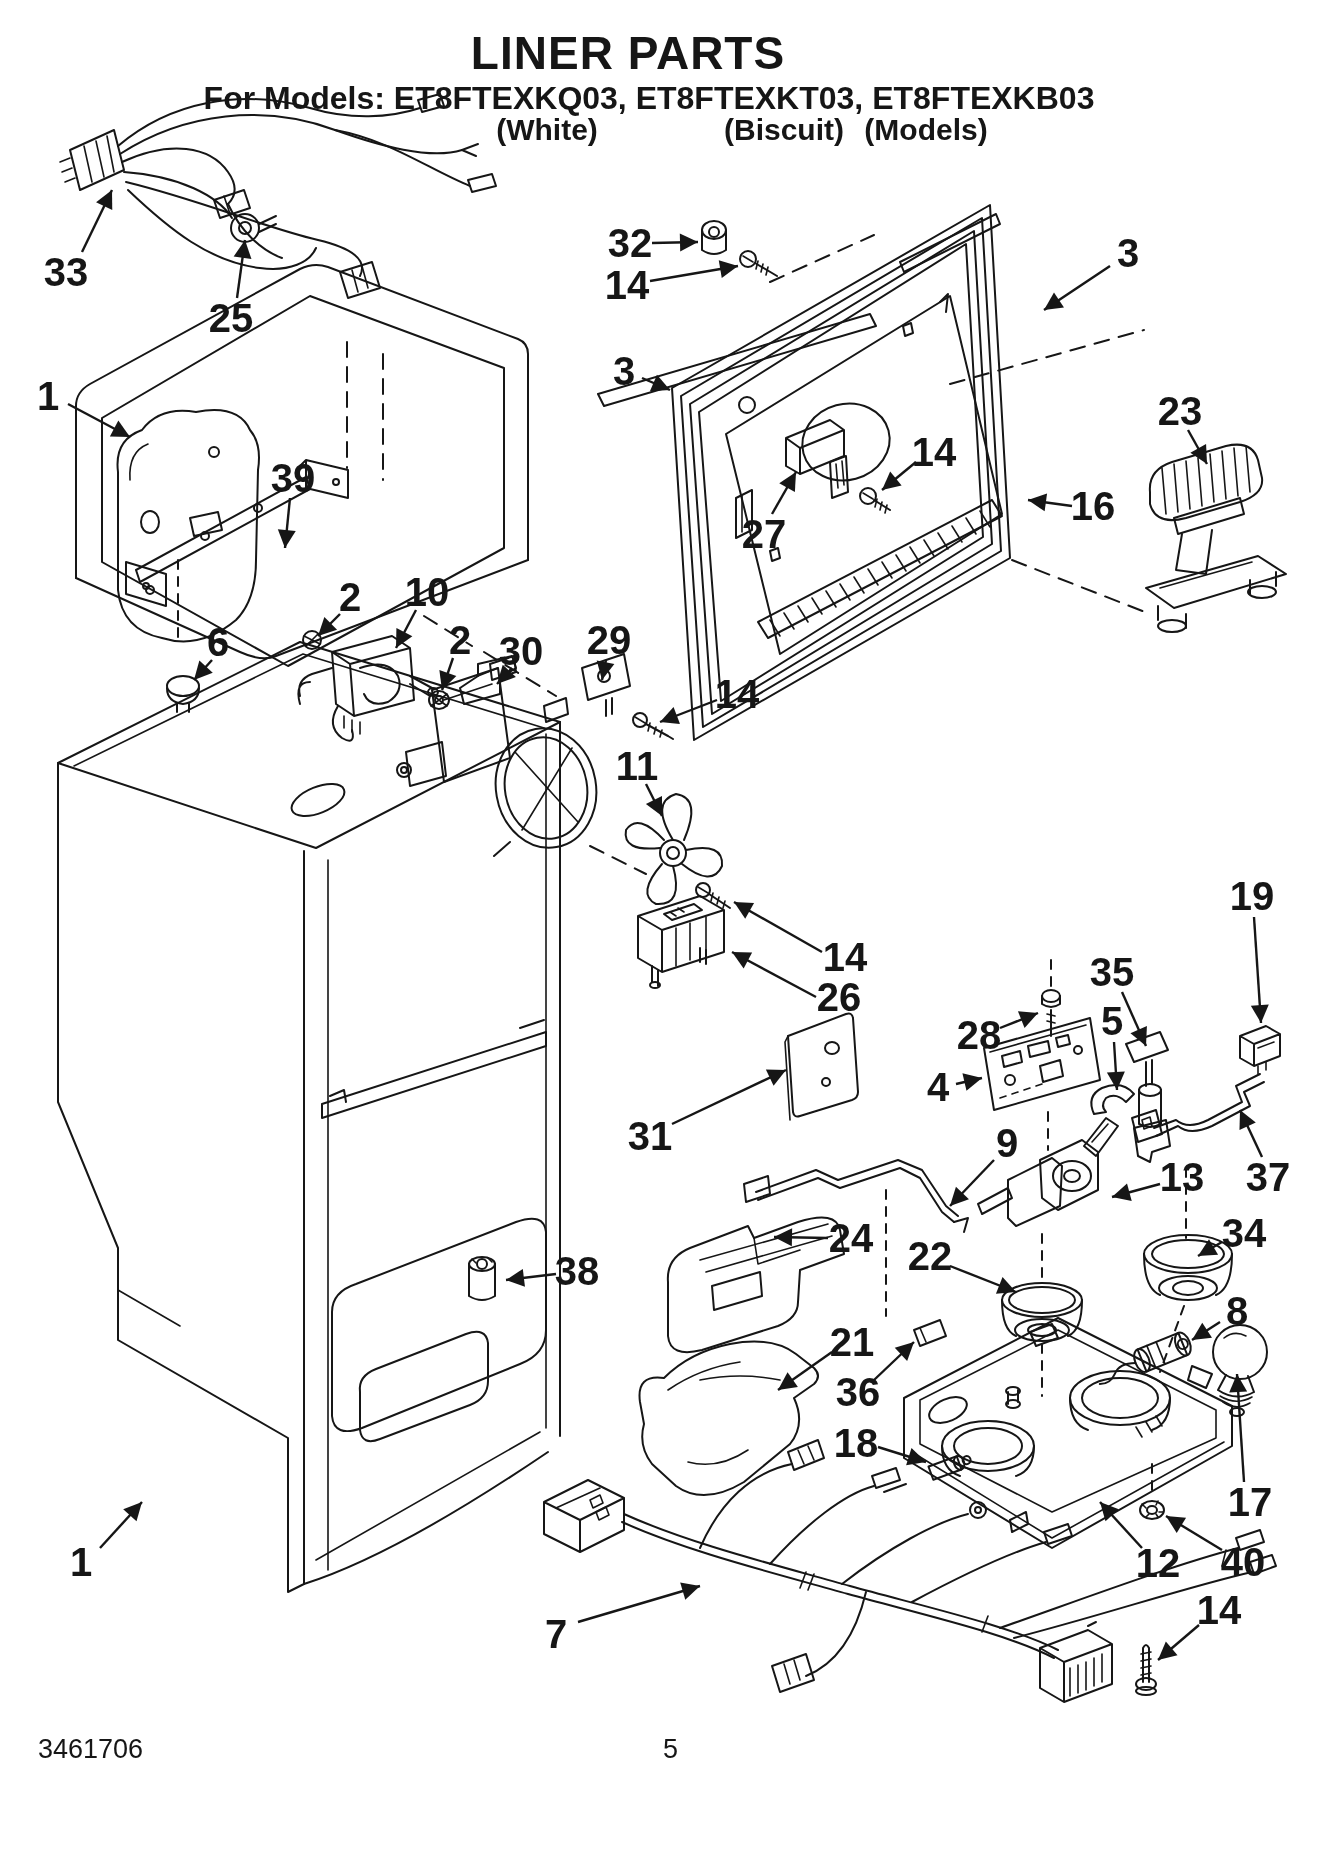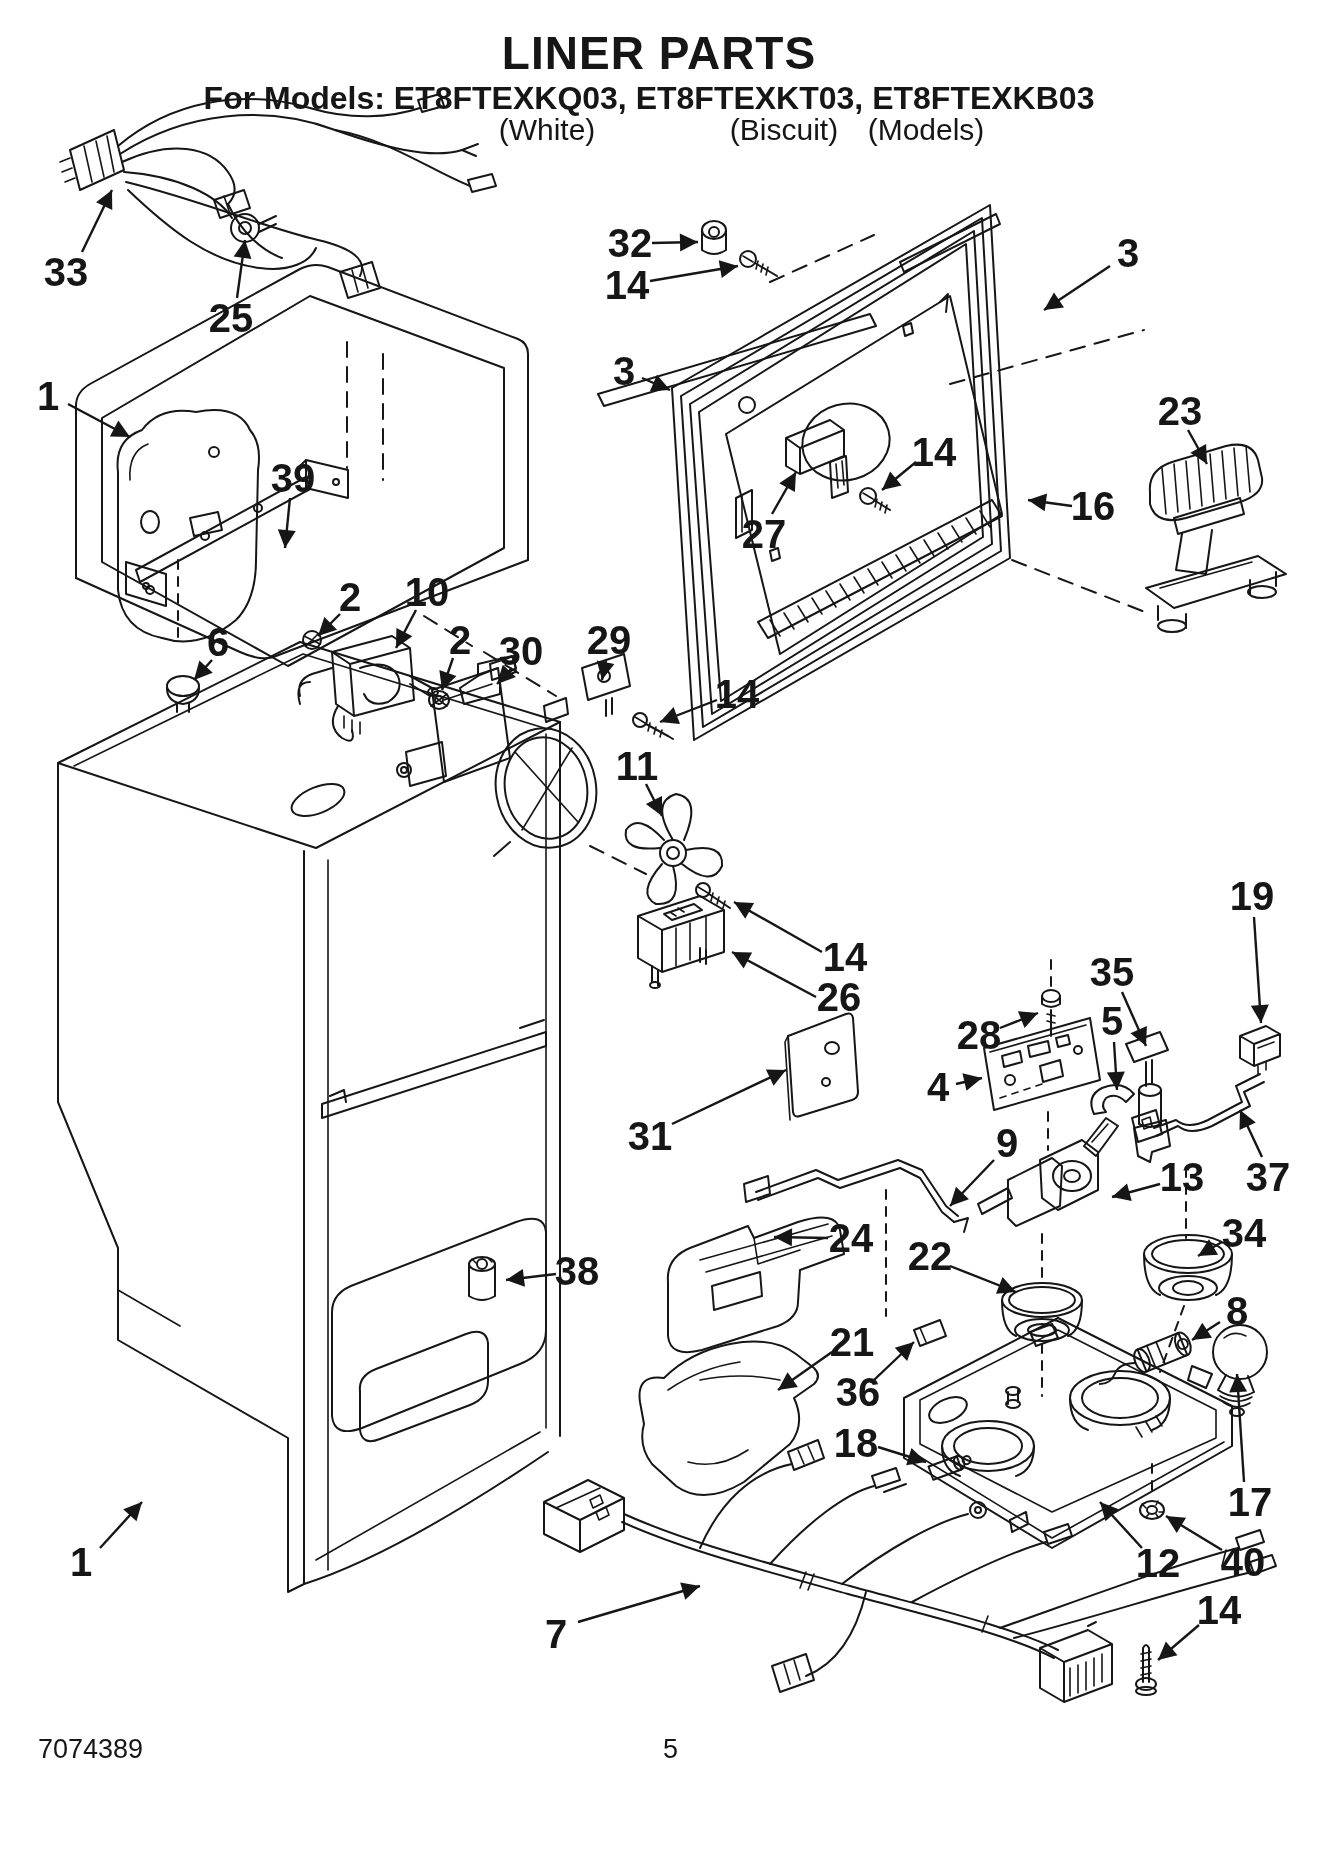--- a/index.html
+++ b/index.html
@@ -1,22 +1,22 @@
 <!DOCTYPE html>
 <html><head>
 <meta charset="utf-8">
 <style>
   html,body{margin:0;padding:0;background:#ffffff;}
   body{width:1339px;height:1849px;position:relative;overflow:hidden;
        font-family:"Liberation Sans", sans-serif;color:#161616;}
   .hdr{position:absolute;transform:translateX(-50%);white-space:nowrap;font-weight:bold;}
-  #title{left:659px;top:26px;font-size:46px;letter-spacing:1px;}
+  #title{left:628px;top:26px;font-size:46px;letter-spacing:1px;}
   #models{left:649px;top:80px;font-size:32px;}
   #color-row{position:absolute;left:0;top:113px;width:100%;height:34px;}
-  .color-label{position:absolute;transform:translateX(-50%);font-weight:normal;font-size:30px;white-space:nowrap;}
+  .color-label{position:absolute;transform:translateX(-50%);font-weight:bold;font-size:30px;white-space:nowrap;}
   #footer-doc{position:absolute;left:38px;top:1734px;font-size:27px;}
   #footer-page{position:absolute;left:663px;top:1734px;font-size:27px;}
   #diagram-svg{position:absolute;left:0;top:0;}
   .art path,.art line,.art ellipse,.art circle,.art polyline,.art rect{
     fill:none;stroke:#161616;stroke-width:2;stroke-linecap:round;stroke-linejoin:round;}
   .art .thin{stroke-width:1.6;}
   .dash{stroke-dasharray:15 10;}
   .dash2{stroke-dasharray:9 8;}
   .leader{stroke:#161616;stroke-width:2.4;}
   .callout-num{font-family:"Liberation Sans",sans-serif;font-weight:bold;font-size:40px;
@@ -25,21 +25,21 @@
 </head>
 <body>
 
 <div id="title" class="hdr">LINER PARTS</div>
 <div id="models" class="hdr">For Models: ET8FTEXKQ03, ET8FTEXKT03, ET8FTEXKB03</div>
 <div id="color-row">
     <div class="color-label" style="left: 547px;">(White)</div>
     <div class="color-label" style="left: 748px; margin-left: 36px;">(Biscuit)</div>
     <div class="color-label" style="left: 926px;">(Models)</div>
   </div>
-<div id="footer-doc">7074389</div>
+<div id="footer-doc">3461706</div>
 <div id="footer-page">5</div>
 
 <svg id="diagram-svg" width="1339" height="1849" viewBox="0 0 1339 1849" xmlns="http://www.w3.org/2000/svg">
   <defs>
     <marker id="arw" viewBox="0 0 12 12" refX="11" refY="6" markerWidth="9" markerHeight="9" orient="auto-start-reverse">
       <path d="M1,1 L11,6 L1,11 Z" fill="#161616"></path>
     </marker>
   </defs>
 
   <g class="art">

